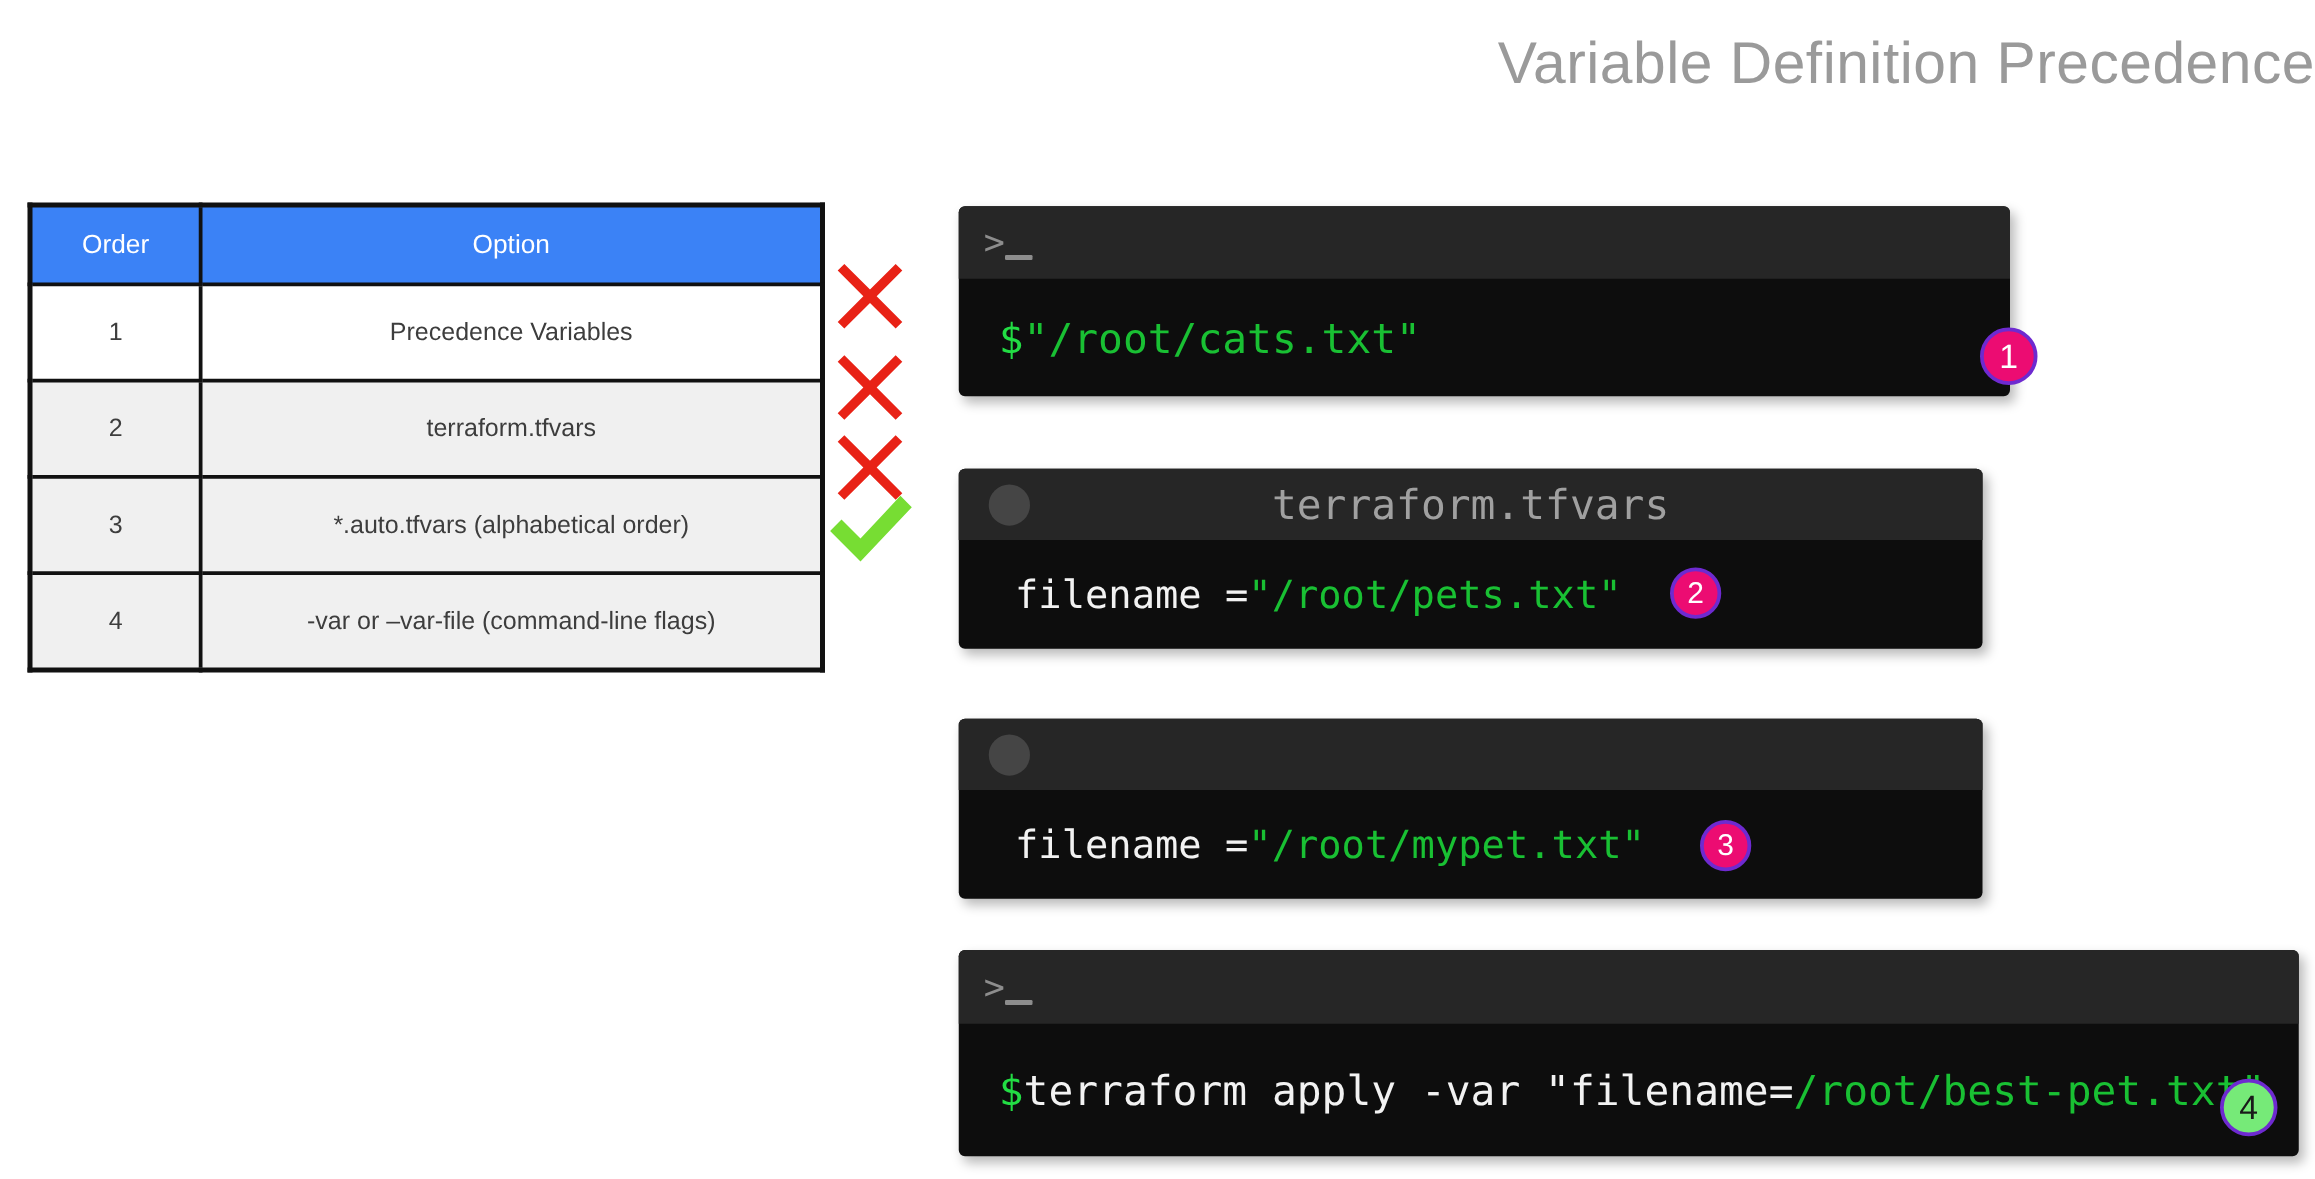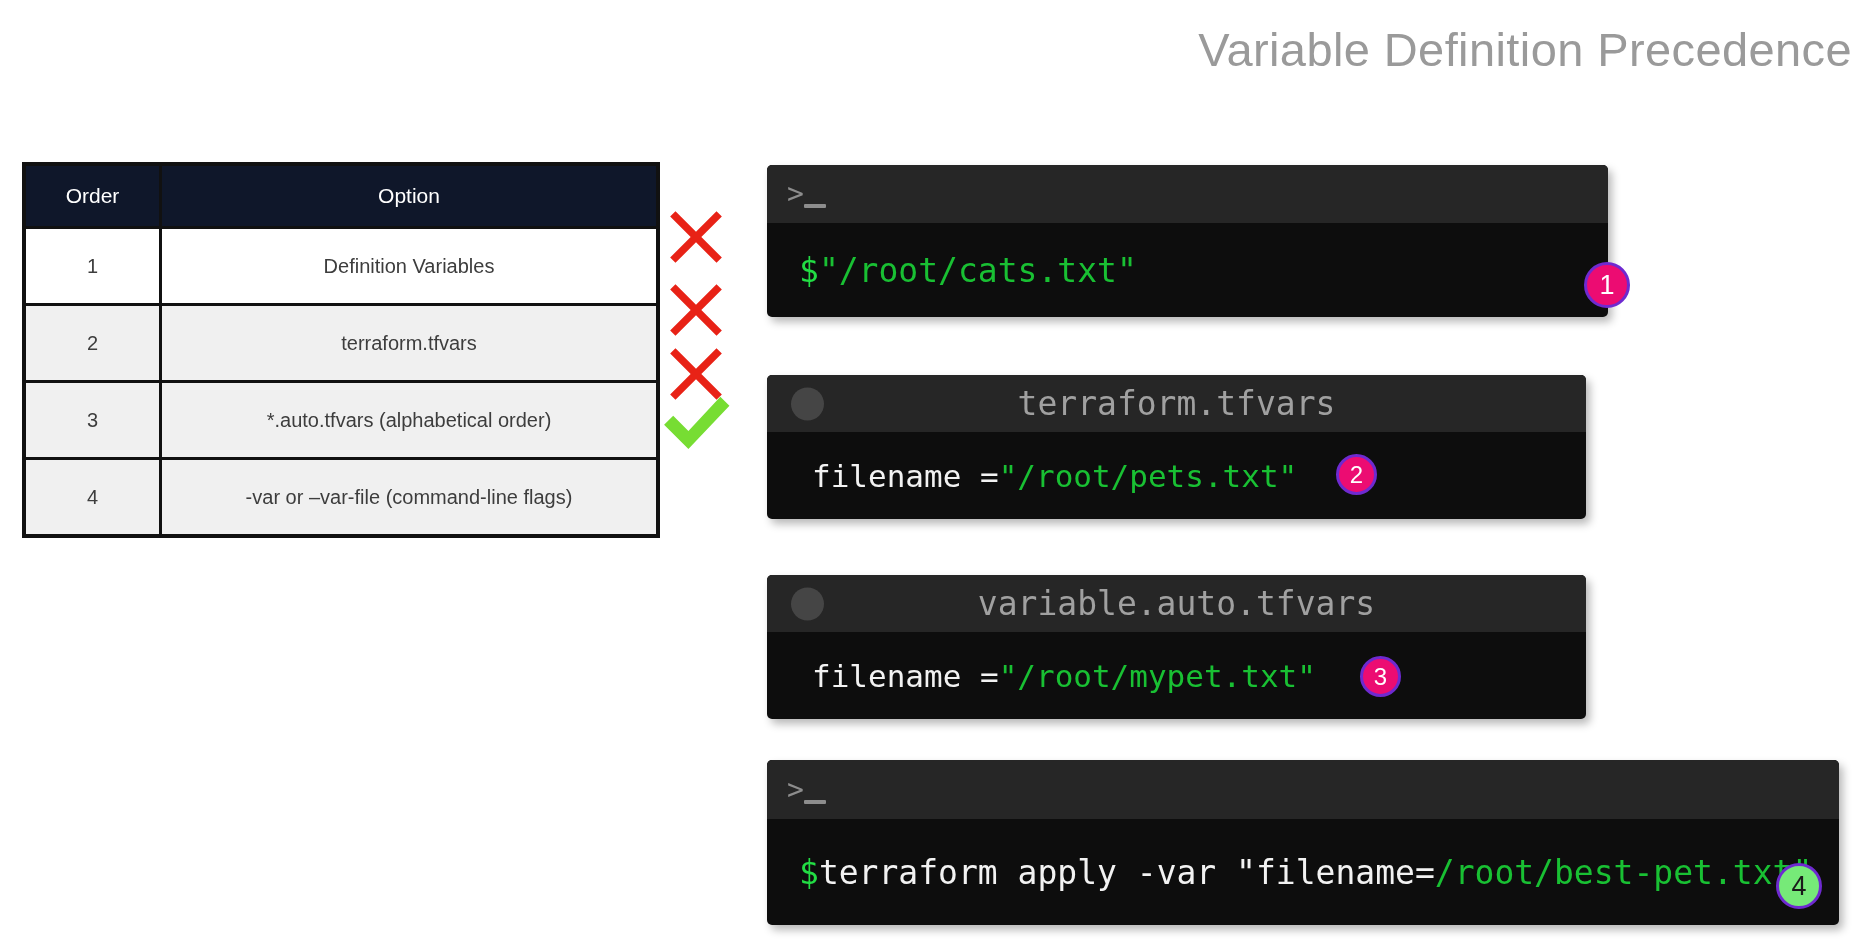--- a/index.html
+++ b/index.html
@@ -44,21 +44,21 @@
   }
   #precedence-table td, #precedence-table th {
     border: 3px solid #111111;
     text-align: center;
     vertical-align: middle;
     font-family: "Liberation Sans", sans-serif;
     font-weight: 400;
     padding: 0;
   }
   #precedence-table thead th {
-    background: #0f172a;
+    background: #3b82f6;
     color: #ffffff;
     font-size: 21px;
     height: 60px;
     font-weight: 400;
   }
   #precedence-table tbody td {
     font-size: 20px;
     color: #3d3d3d;
     height: 74px;
   }
@@ -208,21 +208,21 @@
 <table id="precedence-table">
   <thead>
     <tr>
       <th class="col-order">Order</th>
       <th class="col-option">Option</th>
     </tr>
   </thead>
   <tbody>
     <tr class="row-odd">
       <td>1</td>
-      <td>Definition Variables</td>
+      <td>Precedence Variables</td>
     </tr>
     <tr class="row-even">
       <td>2</td>
       <td>terraform.tfvars</td>
     </tr>
     <tr class="row-even">
       <td>3</td>
       <td>*.auto.tfvars (alphabetical order)</td>
     </tr>
     <tr class="row-even">
@@ -275,21 +275,20 @@
   <div class="card-body">
     <span class="tok-plain">filename = </span>
       <span class="tok-string">"/root/pets.txt"</span>
   </div>
 </div>
 <div class="badge badge-pink" id="badge-2">2</div>
 
 <div class="card" id="card-auto">
   <div class="card-head">
     <span class="card-dot"></span>
-    <span class="card-filename">variable.auto.tfvars</span>
   </div>
   <div class="card-body">
     <span class="tok-plain">filename = </span>
       <span class="tok-string">"/root/mypet.txt"</span>
   </div>
 </div>
 <div class="badge badge-pink" id="badge-3">3</div>
 
 <div class="card" id="card-apply">
   <div class="card-head">

